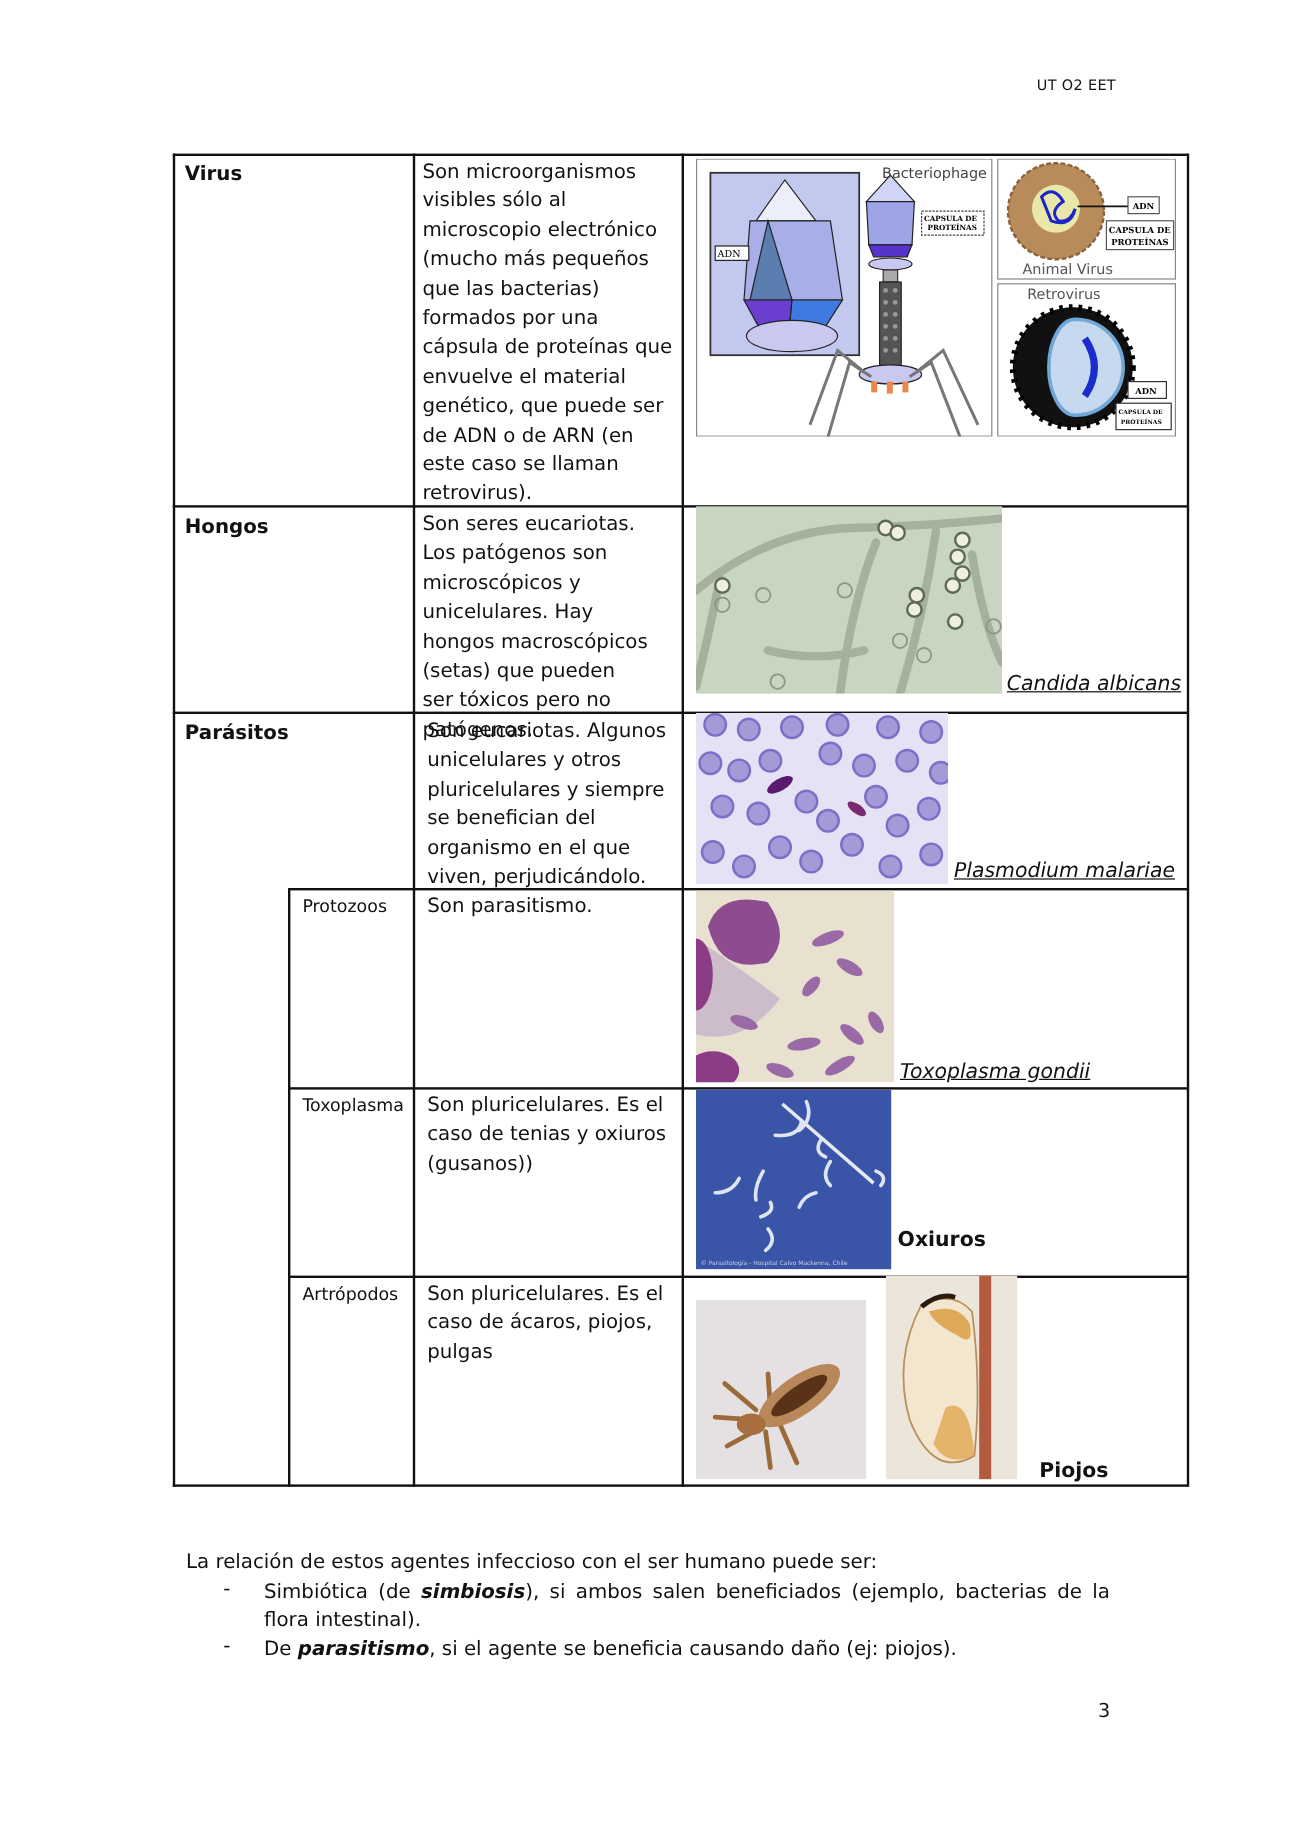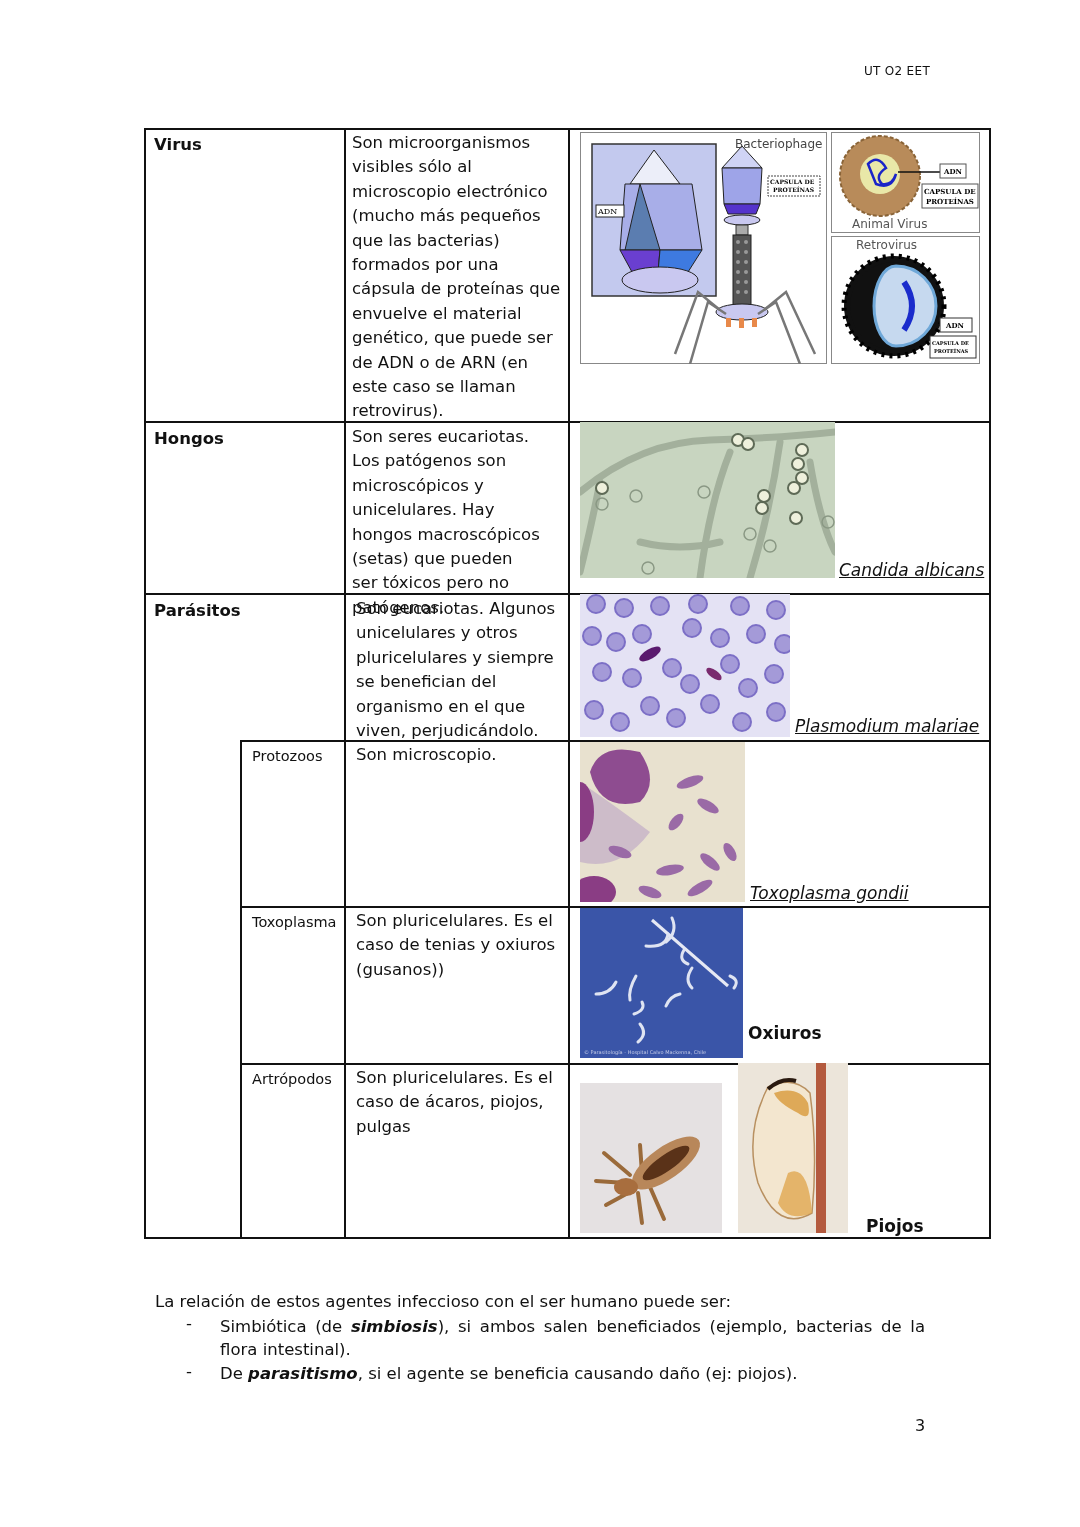--- a/index.html
+++ b/index.html
@@ -195,21 +195,21 @@
           <circle cx="162" cy="128" r="9"></circle>
           <circle cx="196" cy="118" r="9"></circle>
       </g>
       <ellipse cx="70" cy="60" rx="12" ry="5" transform="rotate(-30 70 60)" fill="#5a1a6e"></ellipse>
       <ellipse cx="134" cy="80" rx="9" ry="4" transform="rotate(35 134 80)" fill="#7a2a6e"></ellipse>
     </svg>
   </div>
   <div class="caption it" style="left:651px;top:588px">Plasmodium malariae</div>
 
   <div class="cell sub" style="left:98px;top:614px;width:102px">Protozoos</div>
-  <div class="cell desc-l" style="left:202px;top:614px;width:222px">Son microscopio.</div>
+  <div class="cell desc-l" style="left:202px;top:614px;width:222px">Son parasitismo.</div>
   <div class="img" style="left:436px;top:614px;width:165px;height:160px">
     <svg width="165" height="160">
       <rect width="165" height="160" fill="#e8e1cf"></rect>
       <path d="M10,30 Q20,0 60,10 Q80,40 60,60 Q20,70 10,30 z" fill="#8e4c90"></path>
       <path d="M0,40 Q30,60 70,90 Q40,130 0,120 z" fill="#c2acc6" opacity="0.7"></path>
       <ellipse cx="0" cy="70" rx="14" ry="30" fill="#8a3d84"></ellipse>
       <ellipse cx="14" cy="150" rx="22" ry="16" fill="#8a3d84"></ellipse>
       <g fill="#9a6aa6">
         <ellipse cx="110" cy="40" rx="14" ry="5" transform="rotate(-20 110 40)"></ellipse>
           <ellipse cx="128" cy="64" rx="12" ry="5" transform="rotate(30 128 64)"></ellipse>

